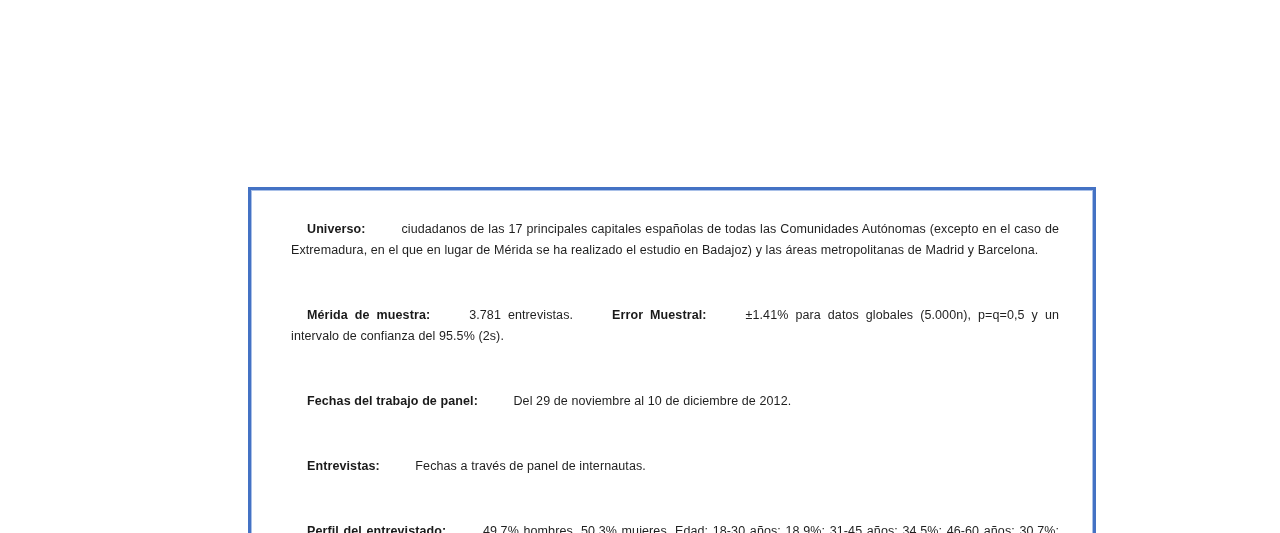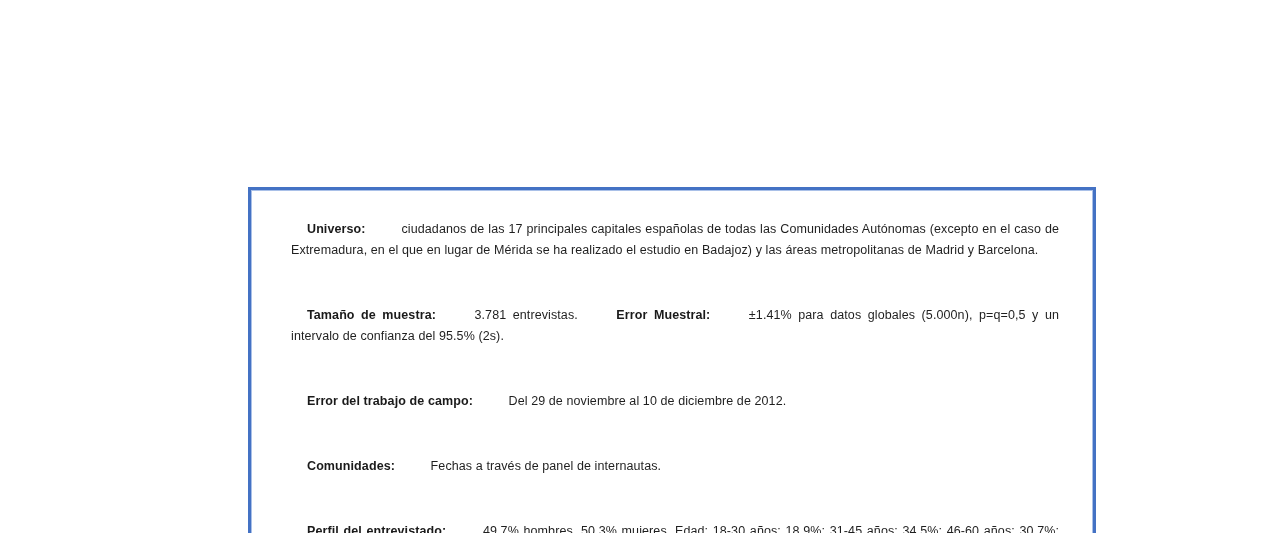--- a/index.html
+++ b/index.html
@@ -37,18 +37,18 @@
   }
   .para:first-child { margin-top: 2px; }
   .para strong { font-weight: bold; color: #1a1a1a; }
 </style>
 </head>
 <body>
 
 <div class="page">
   <div class="infobox" style="border-color: rgb(68, 114, 196);">
       <p class="para"><strong>Universo:</strong><span> ciudadanos de las 17 principales capitales españolas de todas las Comunidades Autónomas (excepto en el caso de Extremadura, en el que en lugar de Mérida se ha realizado el estudio en Badajoz) y las áreas metropolitanas de Madrid y Barcelona.</span></p>
-      <p class="para"><strong>Tamaño de muestra:</strong><span> 3.781 entrevistas. </span><strong>Error Muestral:</strong><span> ±1.41% para datos globales (5.000n), p=q=0,5 y un intervalo de confianza del 95.5% (2s).</span></p>
-      <p class="para"><strong>Error del trabajo de campo:</strong><span> Del 29 de noviembre al 10 de diciembre de 2012.</span></p>
-      <p class="para"><strong>Comunidades:</strong><span> Fechas a través de panel de internautas.</span></p>
+      <p class="para"><strong>Mérida de muestra:</strong><span> 3.781 entrevistas. </span><strong>Error Muestral:</strong><span> ±1.41% para datos globales (5.000n), p=q=0,5 y un intervalo de confianza del 95.5% (2s).</span></p>
+      <p class="para"><strong>Fechas del trabajo de panel:</strong><span> Del 29 de noviembre al 10 de diciembre de 2012.</span></p>
+      <p class="para"><strong>Entrevistas:</strong><span> Fechas a través de panel de internautas.</span></p>
       <p class="para"><strong>Perfil del entrevistado:</strong><span> 49,7% hombres, 50,3% mujeres. Edad: 18-30 años: 18,9%; 31-45 años: 34,5%; 46-60 años: 30,7%; +61 años: 15,8%. Perfil acotado también por ámbito geográfico, nivel de estudios y miembros del hogar.</span></p>
     </div>
 </div>
 
 </body></html>

